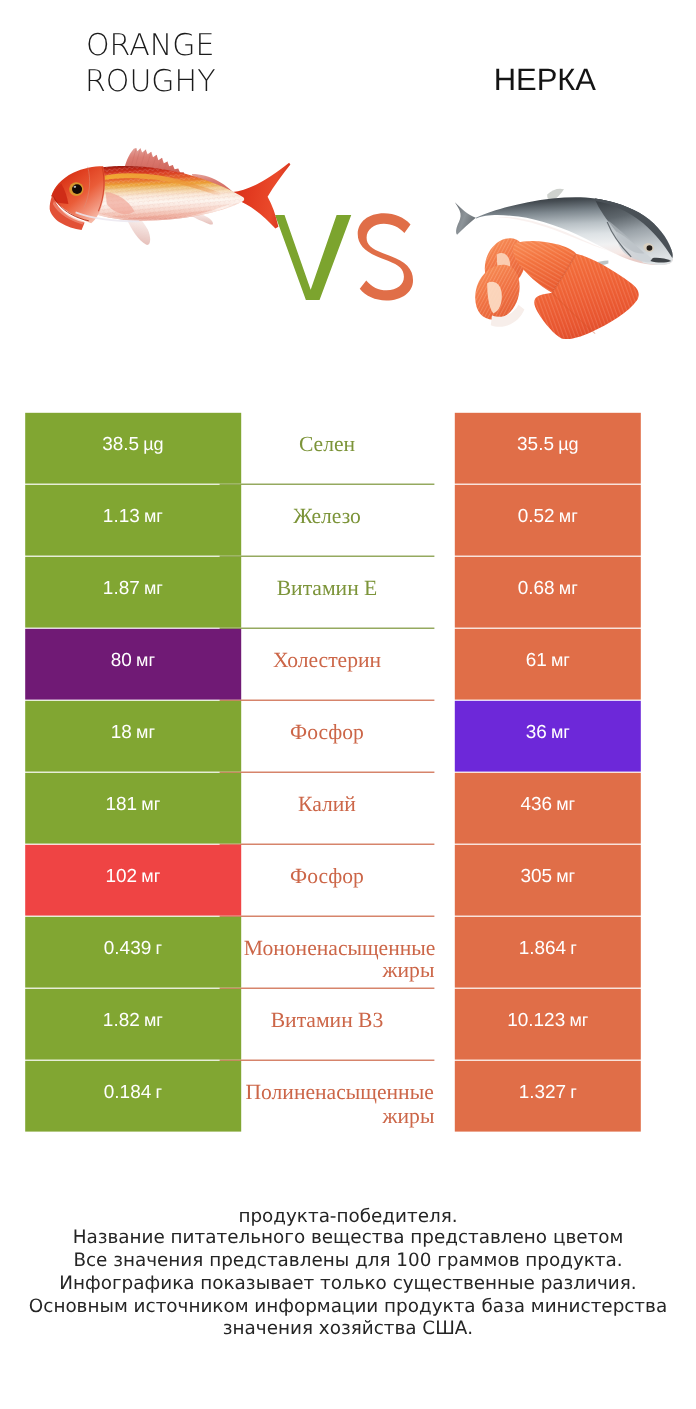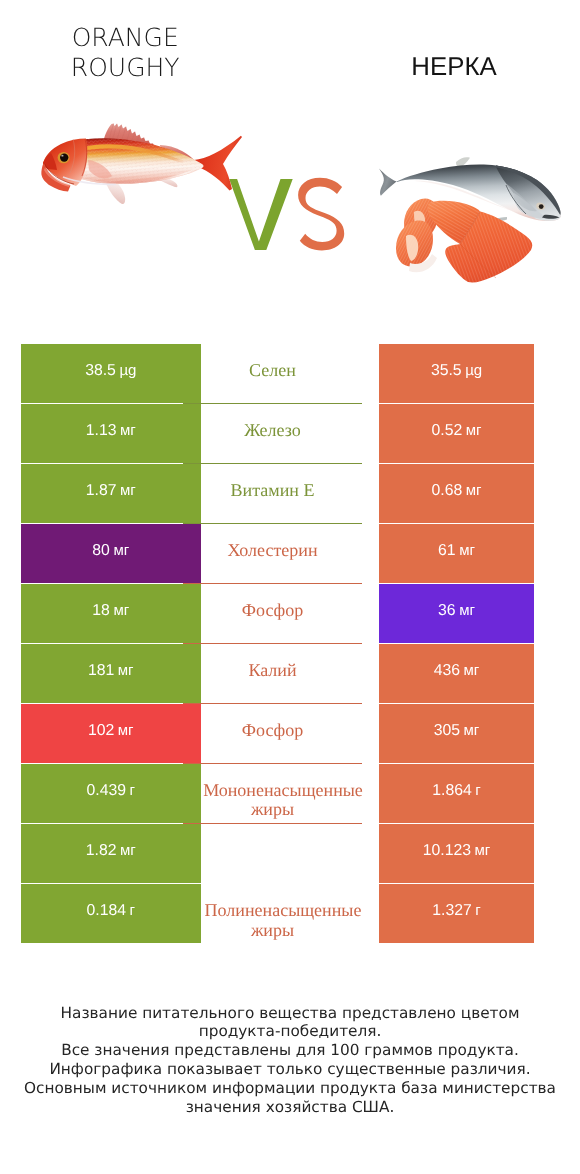--- a/index.html
+++ b/index.html
@@ -19,21 +19,21 @@
   .cell{position:absolute;top:0;box-sizing:border-box;display:flex;align-items:center;justify-content:center;}
   .left{left:0;width:179.5px;height:58.8px;color:#fff;font-size:15.8px;z-index:2;padding-bottom:5px;}
   .right{left:358px;width:155px;height:58.8px;color:#fff;font-size:15.8px;z-index:2;padding-bottom:5px;}
   .unit{font-size:15px;margin-left:3.5px;}
   .mid{left:162px;width:179px;height:60.0px;font-family:Liberation Serif, serif;font-size:18px;text-align:center;
        border-bottom:1px solid currentColor;z-index:1;}
   .row:last-child .mid{border-bottom:none;}
   .midtxt{position:absolute;left:50%;top:50%;transform:translate(-50%,-50%);margin-top:-4px;line-height:22px;white-space:nowrap;}
   .midtxt.two{left:0;width:179px;transform:translate(0,-50%);margin-top:6px;line-height:19.5px;text-align:center;}
   .midtxt.two .l1{display:block;white-space:nowrap;position:relative;left:10.5px;}
-  .midtxt.two .l2{display:block;white-space:nowrap;}
+  .midtxt.two .l2{display:block;white-space:nowrap;text-align:right;}
   
   .foot{position:absolute;left:0;top:1003.5px;width:580px;text-align:center;font-family:"DejaVu Sans",sans-serif;font-size:15.3px;line-height:18.85px;color:#252525;}
 </style>
 </head>
 <body>
 
 <div class="page">
   <div class="hdr">
     <div class="t1">
       <div>ORANGE</div>
@@ -383,20 +383,23 @@
         <div class="cell right" style="background:#E06E48">
           <span>1.864</span>
           <span class="unit">г</span>
         </div>
       </div>
       <div class="row">
         <div class="cell left" style="background:#81A632">
           <span>1.82</span>
           <span class="unit">мг</span>
         </div>
+        <div class="cell mid" style="color:#CC6648">
+          <span class="midtxt">Витамин B3</span>
+        </div>
         <div class="cell right" style="background:#E06E48">
           <span>10.123</span>
           <span class="unit">мг</span>
         </div>
       </div>
       <div class="row">
         <div class="cell left" style="background:#81A632">
           <span>0.184</span>
           <span class="unit">г</span>
         </div>
@@ -406,20 +409,20 @@
             <span class="l2">жиры</span>
           </span>
         </div>
         <div class="cell right" style="background:#E06E48">
           <span>1.327</span>
           <span class="unit">г</span>
         </div>
       </div>
     </div>
   <div class="foot" id="foot">
+      <div>продукта-победителя.</div>
       <div>Название питательного вещества представлено цветом</div>
-      <div>продукта-победителя.</div>
       <div>Все значения представлены для 100 граммов продукта.</div>
       <div>Инфографика показывает только существенные различия.</div>
       <div>Основным источником информации продукта база министерства</div>
       <div>значения хозяйства США.</div>
     </div>
 </div>
 
 </body></html>

